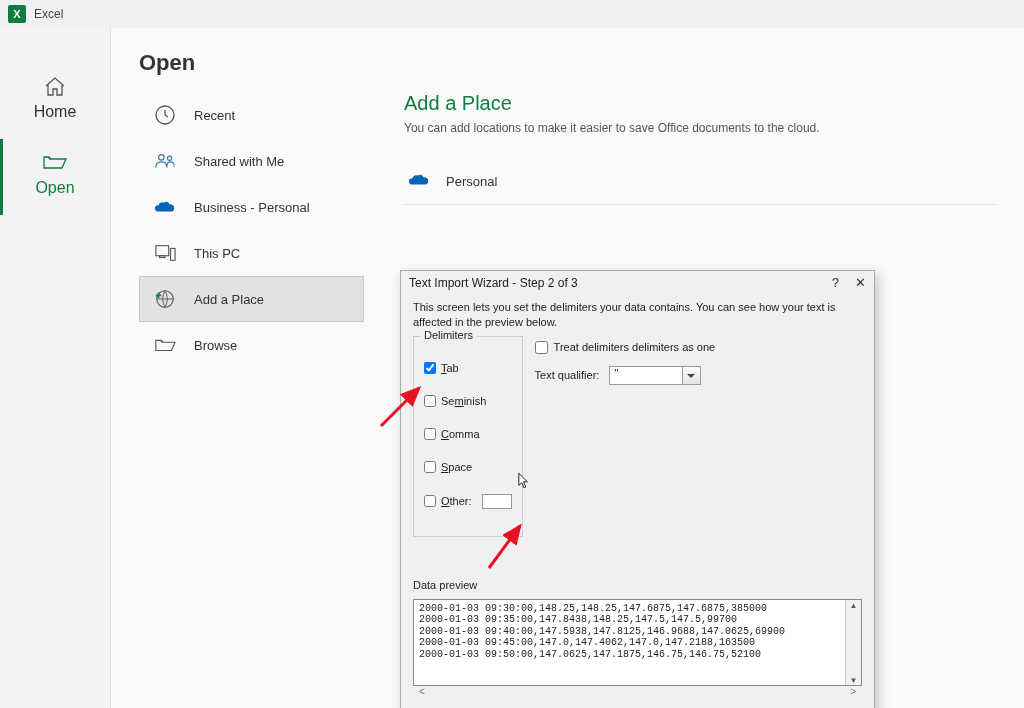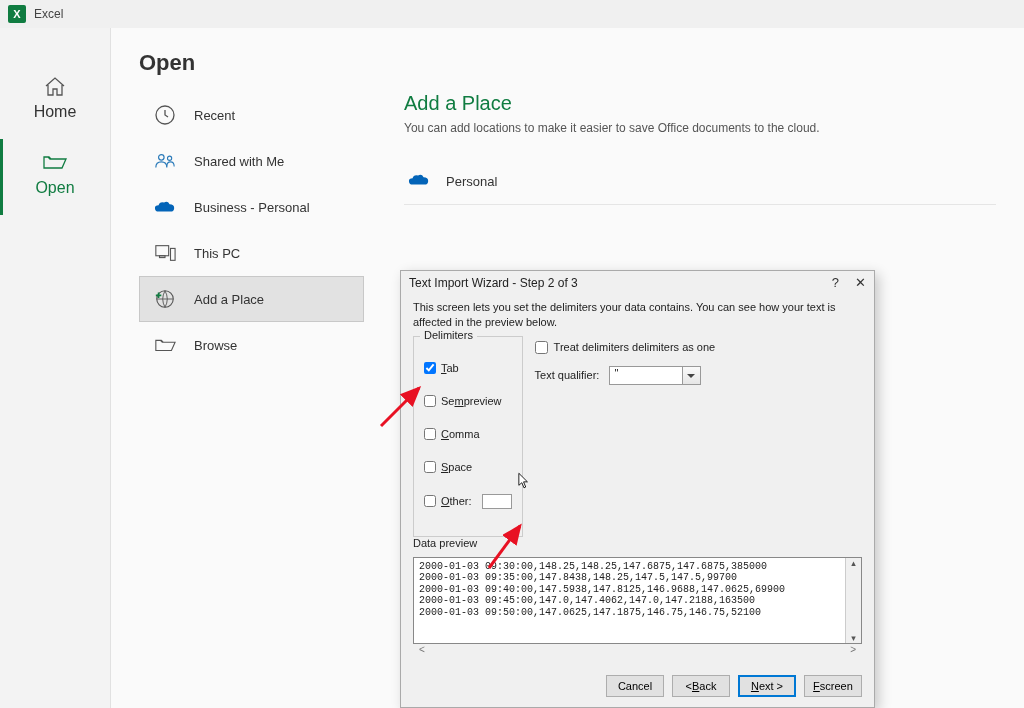--- a/index.html
+++ b/index.html
@@ -47,21 +47,21 @@
   .chk input { width: 12px; height: 12px; }
   .chk .u { text-decoration: underline; }
   .delim-right { padding-top: 5px; flex:1; }
   .treat-row { display: flex; align-items: center; gap: 6px; margin-bottom: 12px; }
   .qual-row { display: flex; align-items: center; gap: 10px; }
   .qual-select { width: 92px; height: 19px; border: 1px solid #999; background: white; font-size: 11px; padding: 0 4px; position: relative; }
   .qual-select::after { content: ""; position: absolute; right: 0; top: 0; width: 17px; height: 100%; border-left: 1px solid #999; background: linear-gradient(#fafafa,#e6e6e6); }
   .qual-select::before { content:""; position:absolute; right:5px; top:7px; border:4px solid transparent; border-top-color:#444; z-index:2;}
   .other-input { width: 30px; height: 15px; border: 1px solid #999; background: white; margin-left:5px; }
   
-  .preview-label { margin-bottom: 8px; font-size: 11px; }
+  .preview-label { margin-top: 42px; margin-bottom: 8px; font-size: 11px; }
   .preview-box { border: 1px solid #888; border-right: none; background: white; height: 87px; display: flex; }
   .preview-text { flex:1; padding: 3px 5px; font-family: "Courier New", monospace; font-size: 10px; line-height: 1.15; white-space: pre; overflow: hidden; }
   .preview-scroll { width: 17px; background: #f0f0f0; border-left: 1px solid #ccc; border-right:1px solid #888; display: flex; flex-direction: column; justify-content: space-between; align-items:center; color:#555;}
   .preview-hscroll { display:flex; justify-content:space-between; padding: 0 6px; font-size:10px; color:#777;}
   
   .wiz-buttons { display: flex; justify-content: flex-end; gap: 8px; padding: 10px 12px; }
   .btn { min-width: 58px; height: 22px; border: 1px solid #adadad; background: #e1e1e1; font-size: 11px; cursor: pointer; display:flex; align-items:center; justify-content:center; }
   .btn.primary { border: 2px solid #0078d4; }
   .btn .u { text-decoration: underline; }
   
@@ -189,21 +189,21 @@
     <div class="wiz-desc">This screen lets you set the delimiters your data contains.  You can see how your text is affected in the preview below.</div>
     <div class="delim-row">
       <div class="delim-group">
         <span class="group-legend">Delimiters</span>
         <label class="chk">
           <input type="checkbox" checked="" style="">
             <span><span class="u">T</span><span>ab</span></span>
         </label>
         <label class="chk">
           <input type="checkbox" style="">
-            <span><span>Se</span><span class="u">m</span><span>preview</span></span>
+            <span><span>Se</span><span class="u">m</span><span>inish</span></span>
         </label>
         <label class="chk">
           <input type="checkbox" style="">
             <span><span class="u">C</span><span>omma</span></span>
         </label>
         <label class="chk">
           <input type="checkbox" style="">
             <span><span class="u">S</span><span>pace</span></span>
         </label>
         <label class="chk">

